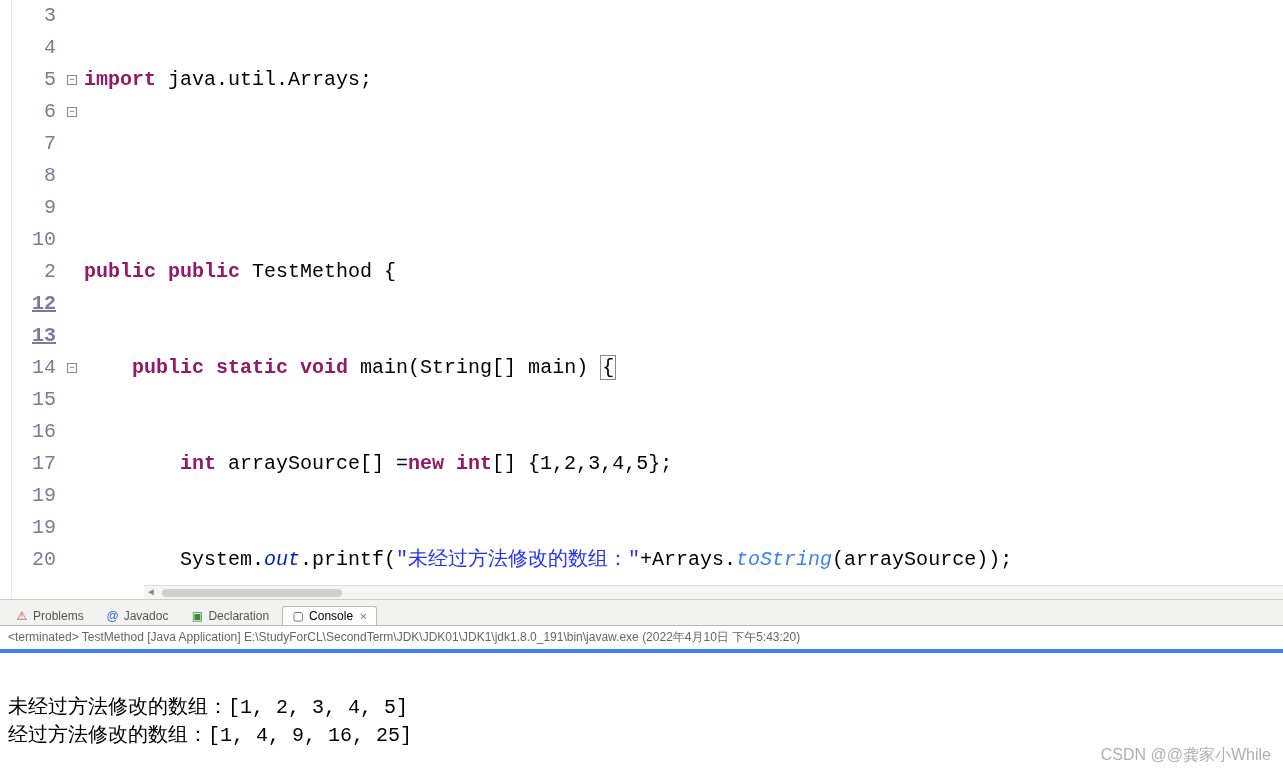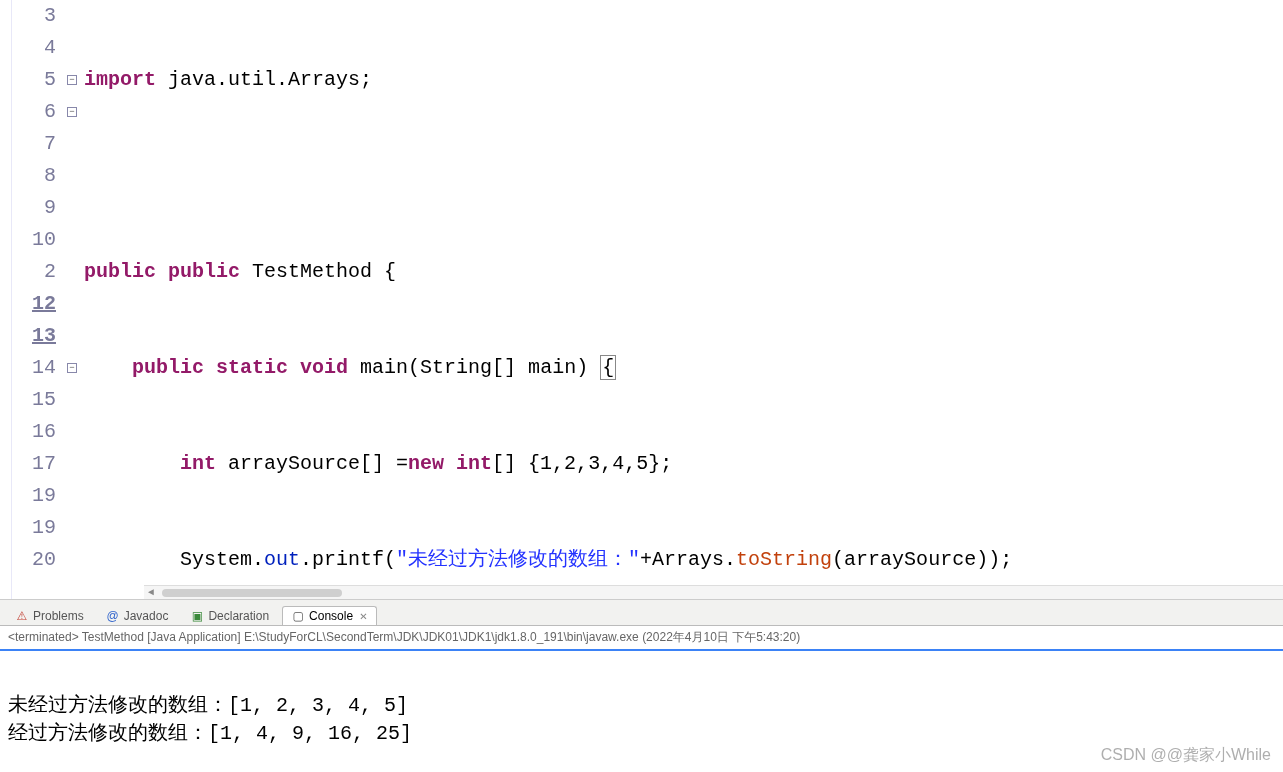--- a/index.html
+++ b/index.html
@@ -50,22 +50,22 @@
   .code {
     flex: 1;
     white-space: pre;
     line-height: 32px;
     font-size: 20px;
     position: relative;
     overflow: hidden;
   }
   .code-line { height: 32px; padding-left: 4px; }
   .kw { color: #931a68; font-weight: bold; }
-  .field { color: #0021bd; }
-  .method-i { color: #c2410c; }
+  .field { color: #0021bd; font-style: italic; }
+  .method-i { color: #3b82f6; font-style: italic; }
   .str { color: #2433ff; }
   .bracket-box {
     border: 1px solid #888; padding:0 1px; background:#fff;
   }
   .hscroll {
     position:absolute; bottom:0; left:64px; right:0; height:14px;
     background:#f5f5f5; border-top:1px solid #ddd;
     display:flex; align-items:center;
   }
   .hscroll .thumb {
@@ -87,21 +87,21 @@
     background:#fff; border-color:#bbb; border-top-left-radius:3px; border-top-right-radius:3px;
     color:#000;
   }
   .tab-icon { width:14px; height:14px; display:inline-flex; align-items:center; justify-content:center; }
   .close-x { font-size:10px; color:#888; margin-left:2px;}
   .console-area {
     font-family: "Segoe UI", Tahoma, sans-serif;
     font-size: 12px;
   }
   .console-header {
-    padding: 3px 8px; color:#666; background:#fff; border-bottom:2px solid #3b82f6;
+    padding: 3px 8px; color:#666; background:#fff; border-bottom:4px solid #3b82f6;
     font-size:12px;
   }
   .console-output {
     font-family: "SimSun","NSimSun","Courier New",monospace;
     font-size: 20px; line-height:28px; padding:4px 8px 8px 8px;
     color:#000;
     margin-top:37px;
   }
   .watermark {
     position:absolute; right:12px; bottom:6px;

